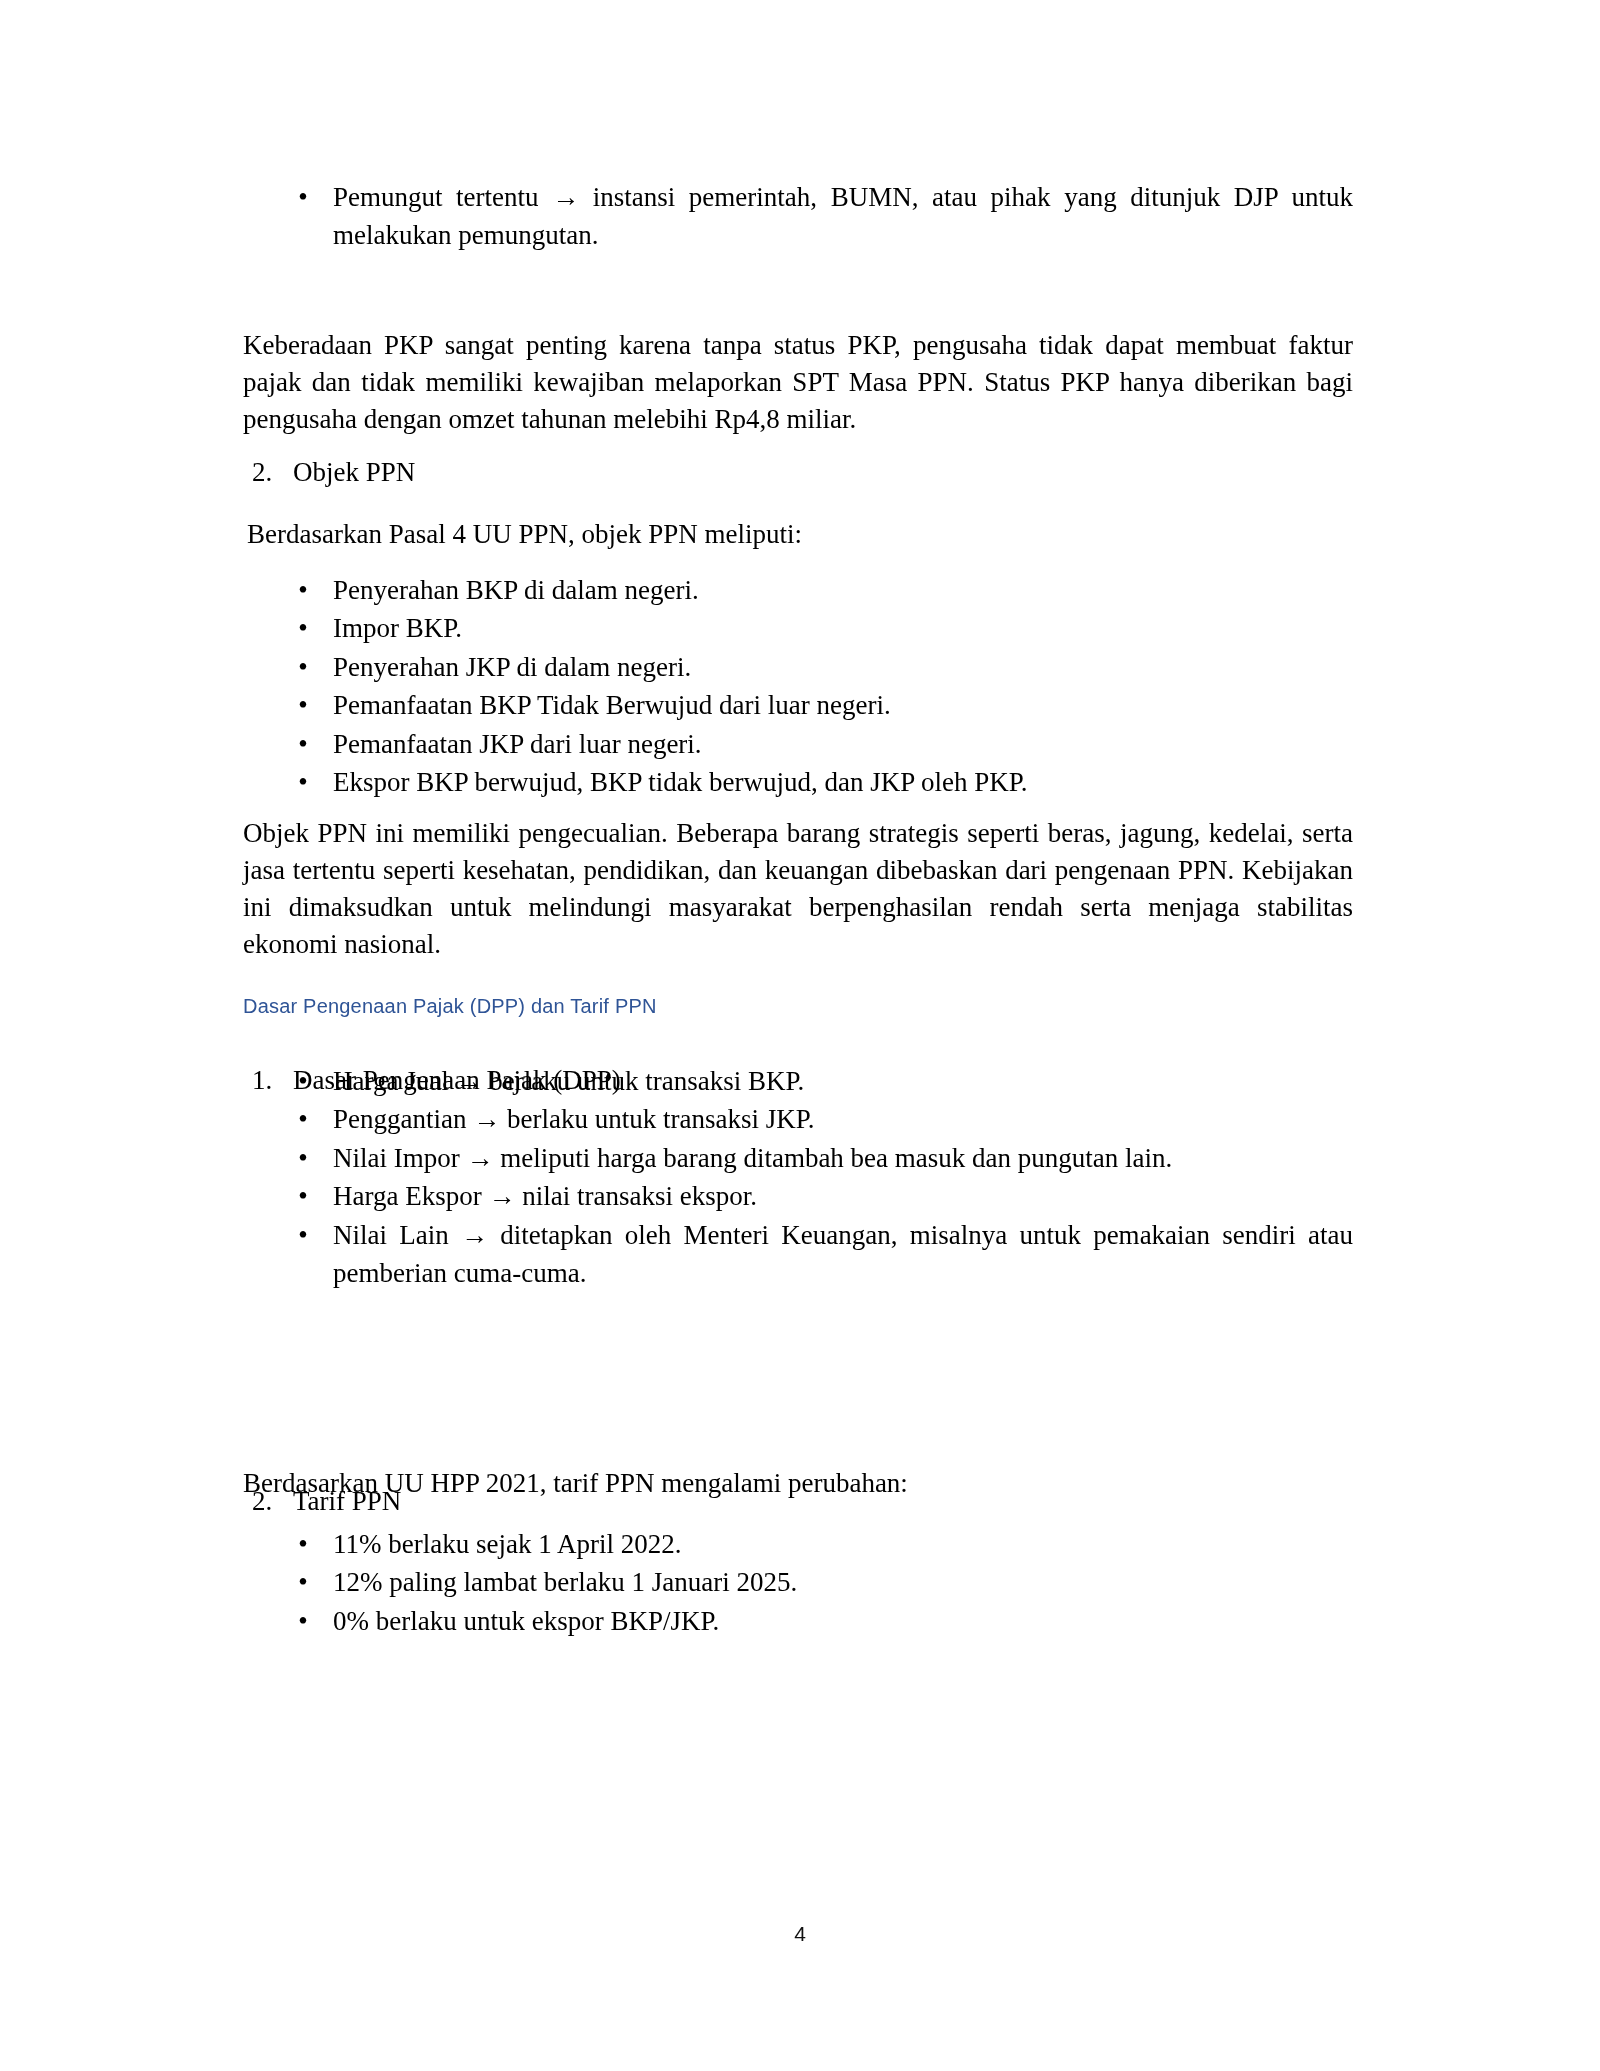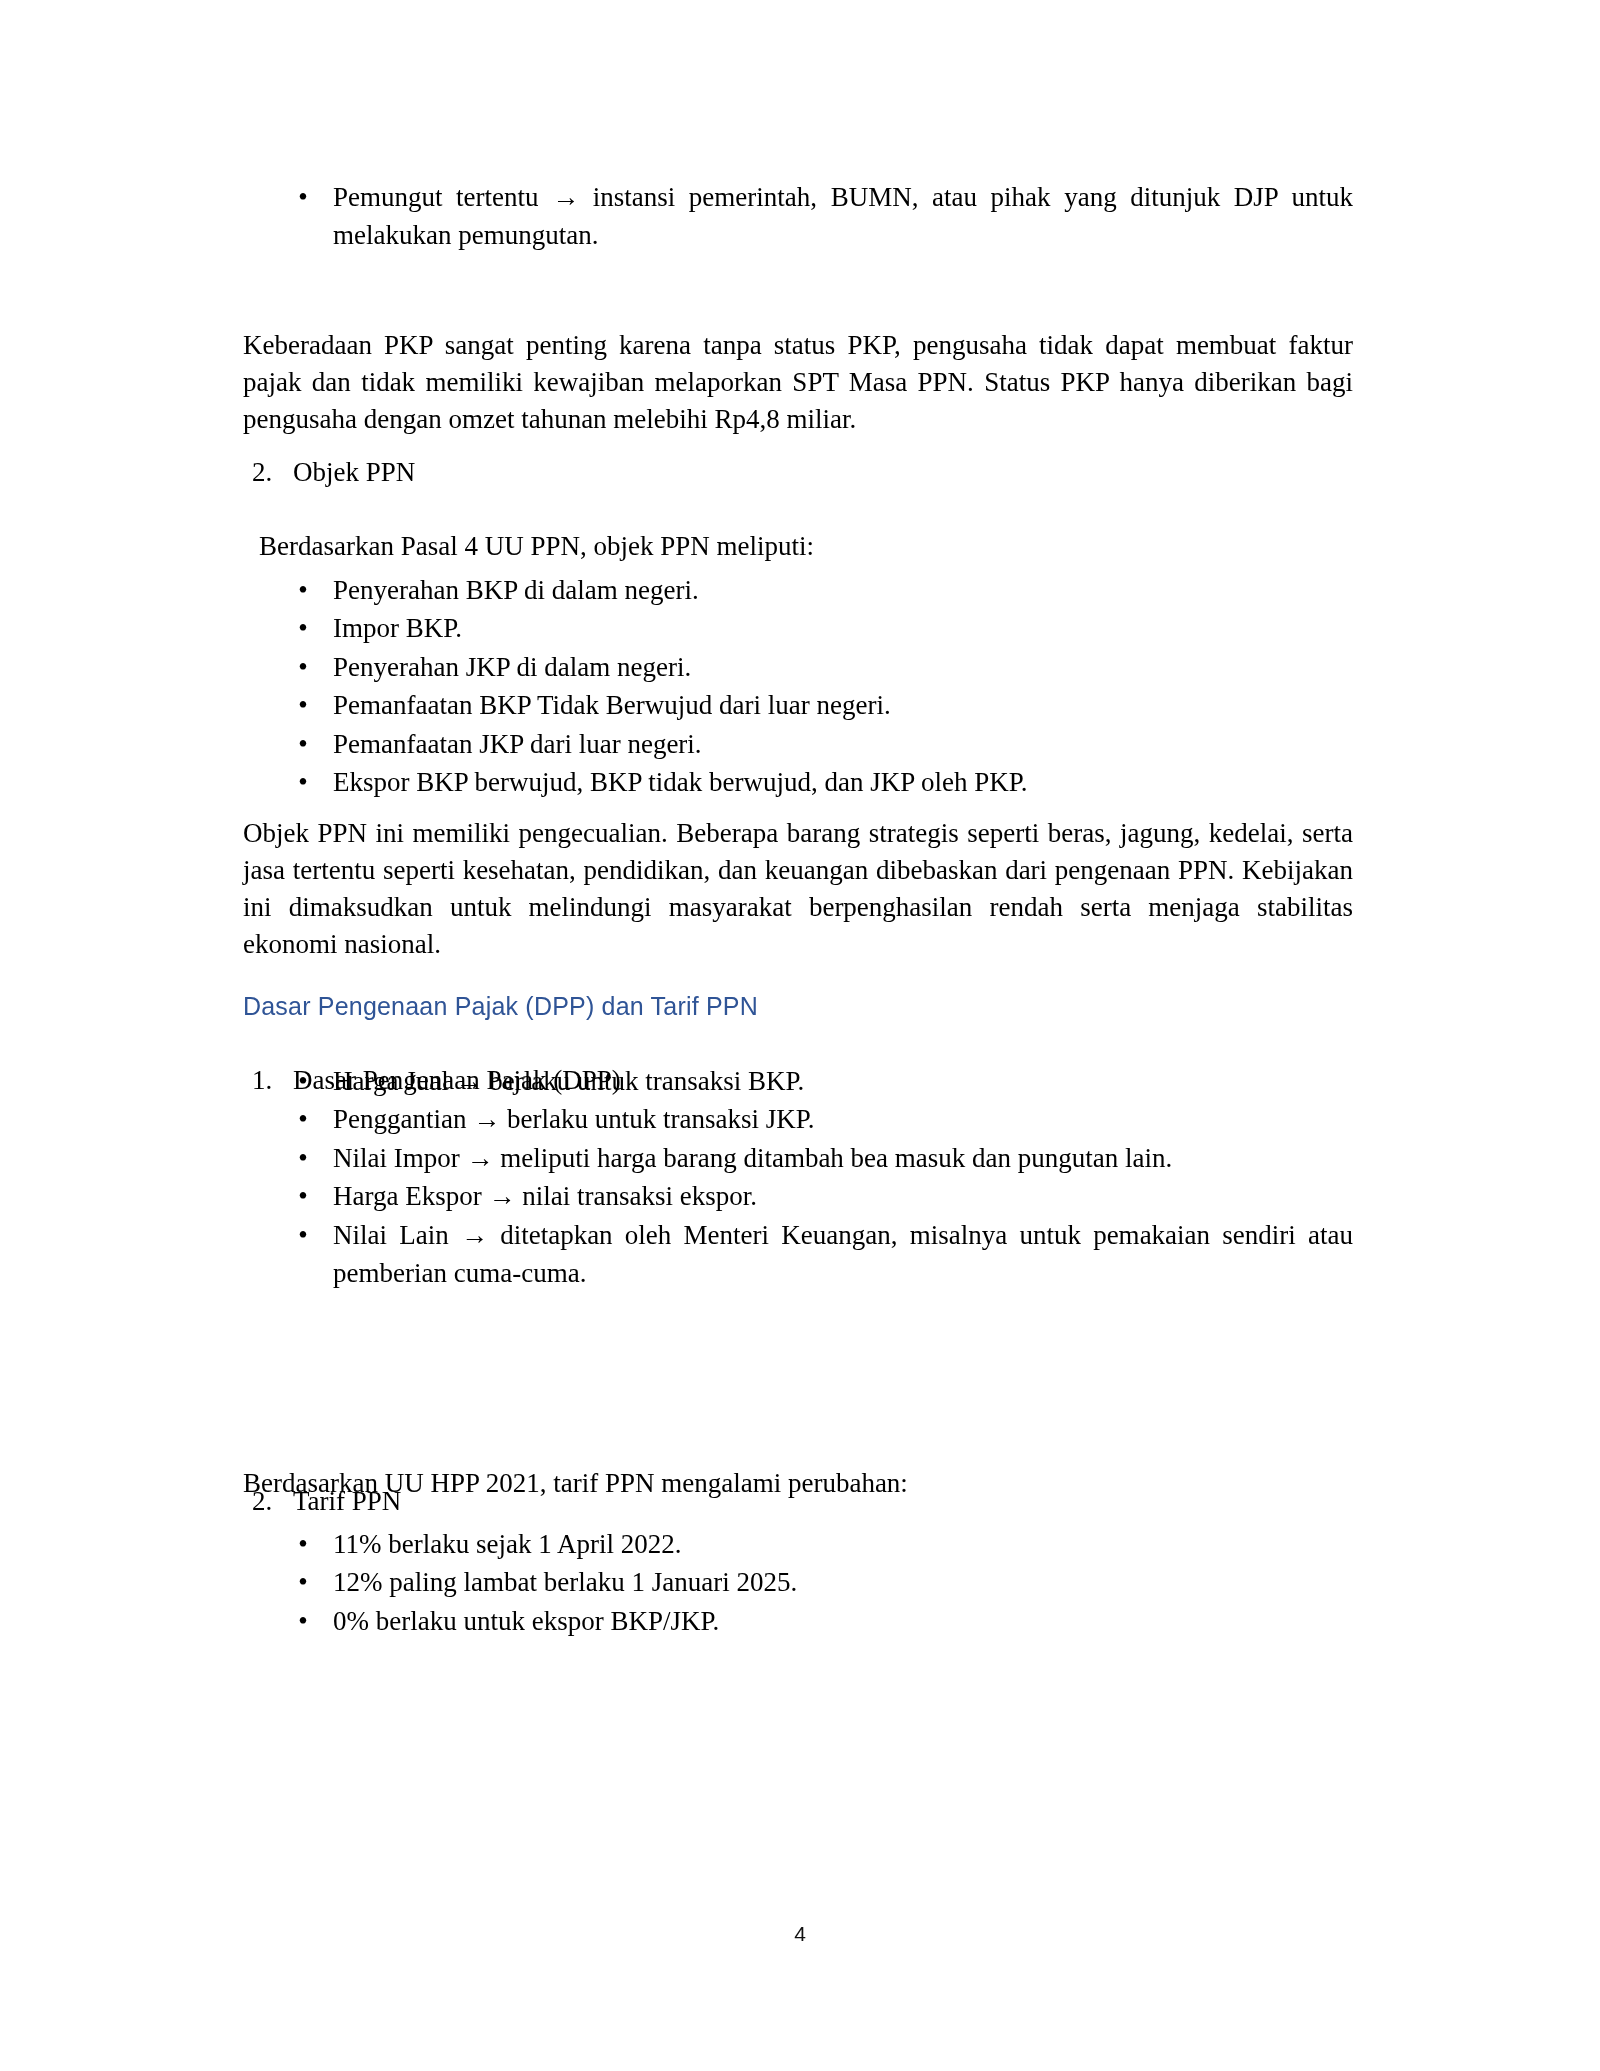--- a/index.html
+++ b/index.html
@@ -8,21 +8,21 @@
   .block { position: absolute; left: 243px; width: 1110px; color: #000;
            font-family: "Liberation Serif", "DejaVu Serif", serif; font-size: 27px; line-height: 37px; }
   .just { text-align: justify; }
   .bullets { list-style: none; margin: 0; padding: 0; }
   .bullets li { position: relative; padding-left: 90px; line-height: 38.4px; }
   .bullets li .dot { position: absolute; left: 50px; top: 0; width: 20px; text-align: center; }
   .bullets li .txt { display: block; text-align: justify; }
   .num-item { position: relative; padding-left: 50px; }
   .num-item .num { position: absolute; left: 9px; top: 0; }
   .heading { position: absolute; left: 243px; color: #2F5496;
-             font-family: "Liberation Sans", "DejaVu Sans", sans-serif; font-size: 25px; line-height: 32px; letter-spacing: 0.2px; }
+             font-family: "Liberation Sans", "DejaVu Sans", sans-serif; font-size: 20px; line-height: 32px; letter-spacing: 0.2px; }
   .page-number { position: absolute; left: 0; width: 1600px; text-align: center; top: 1922px;
                  font-family: "Liberation Sans", "DejaVu Sans", sans-serif; font-size: 21px; color: #111; }
 </style>
 </head>
 <body>
 
 <div class="page">
 
   <ul class="block bullets" style="top:178px;">
     <li>
@@ -31,21 +31,21 @@
     </li>
   </ul>
 
   <p class="block just" style="top:327px; margin:0;">Keberadaan PKP sangat penting karena tanpa status PKP, pengusaha tidak dapat membuat faktur pajak dan tidak memiliki kewajiban melaporkan SPT Masa PPN. Status PKP hanya diberikan bagi pengusaha dengan omzet tahunan melebihi Rp4,8 miliar.</p>
 
   <div class="block num-item" style="top:454px;">
     <span class="num">2.</span>
     <span>Objek PPN</span>
   </div>
 
-  <p class="block" style="top:512px; margin:16px;">Berdasarkan Pasal 4 UU PPN, objek PPN meliputi:</p>
+  <p class="block" style="top:512px; margin:4px;">Berdasarkan Pasal 4 UU PPN, objek PPN meliputi:</p>
 
   <ul class="block bullets" style="top:571px;">
     <li>
       <span class="dot">•</span>
       <span class="txt">Penyerahan BKP di dalam negeri.</span>
     </li>
     <li>
       <span class="dot">•</span>
       <span class="txt">Impor BKP.</span>
     </li>

